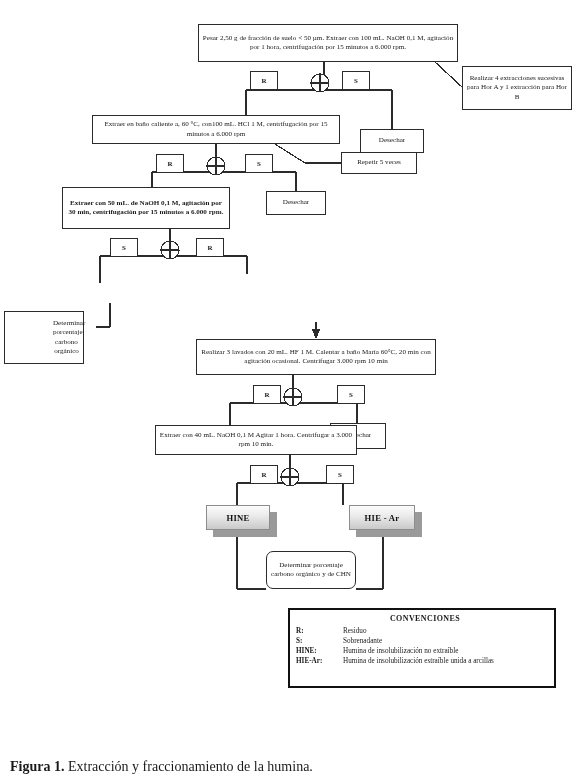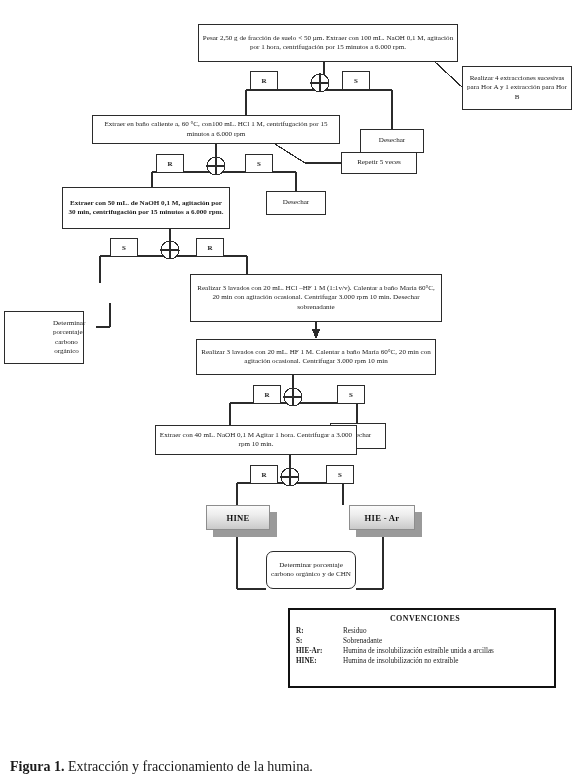--- a/index.html
+++ b/index.html
@@ -150,23 +150,20 @@
 
   <div class="node proc" style="left:62px;top:176px;width:168px;height:42px;font-weight:bold;">
     <span class="txt">Extraer con 50 mL. de NaOH 0,1 M, agitación por 30 min, centrifugación por 15 minutos a 6.000 rpm.</span>
   </div>
 
 
   <div class="node small" style="left:4px;top:300px;width:80px;height:53px;padding-left:48px;">
     <span class="txt">Determinar porcentaje carbono orgánico</span>
   </div>
 
-  <div class="node proc" style="left:190px;top:263px;width:252px;height:48px;">
-    <span class="txt">Realizar 3 lavados con 20 mL. HCl –HF 1 M (1:1v/v). Calentar a baño María 60°C, 20 min con agitación ocasional. Centrifugar 3.000 rpm 10 min. Desechar sobrenadante</span>
-  </div>
 
   <div class="node proc" style="left:196px;top:328px;width:240px;height:36px;">
     <span class="txt">Realizar 3 lavados con 20 mL. HF 1 M. Calentar a baño María 60°C, 20 min con agitación ocasional. Centrifugar 3.000 rpm 10 min</span>
   </div>
 
   <div class="node small" style="left:330px;top:412px;width:56px;height:26px;">
     <span class="txt">Desechar</span>
   </div>
 
   <div class="node proc" style="left:155px;top:414px;width:202px;height:30px;">
@@ -231,27 +228,27 @@
       <tbody>
         <tr>
           <td class="k">R:</td>
           <td>Residuo</td>
         </tr>
         <tr>
           <td class="k">S:</td>
           <td>Sobrenadante</td>
         </tr>
         <tr>
+          <td class="k">HINE:</td>
+          <td>Humina de insolubilización no extraíble</td>
+        </tr>
+        <tr>
           <td class="k">HIE-Ar:</td>
           <td>Humina de insolubilización estraíble unida a arcillas</td>
         </tr>
-        <tr>
-          <td class="k">HINE:</td>
-          <td>Humina de insolubilización no extraíble</td>
-        </tr>
       </tbody>
     </table>
   </div>
 
   <div id="caption">
     <b>Figura 1.</b><span> Extracción y fraccionamiento de la humina.</span>
   </div>
 
 </div>
 

